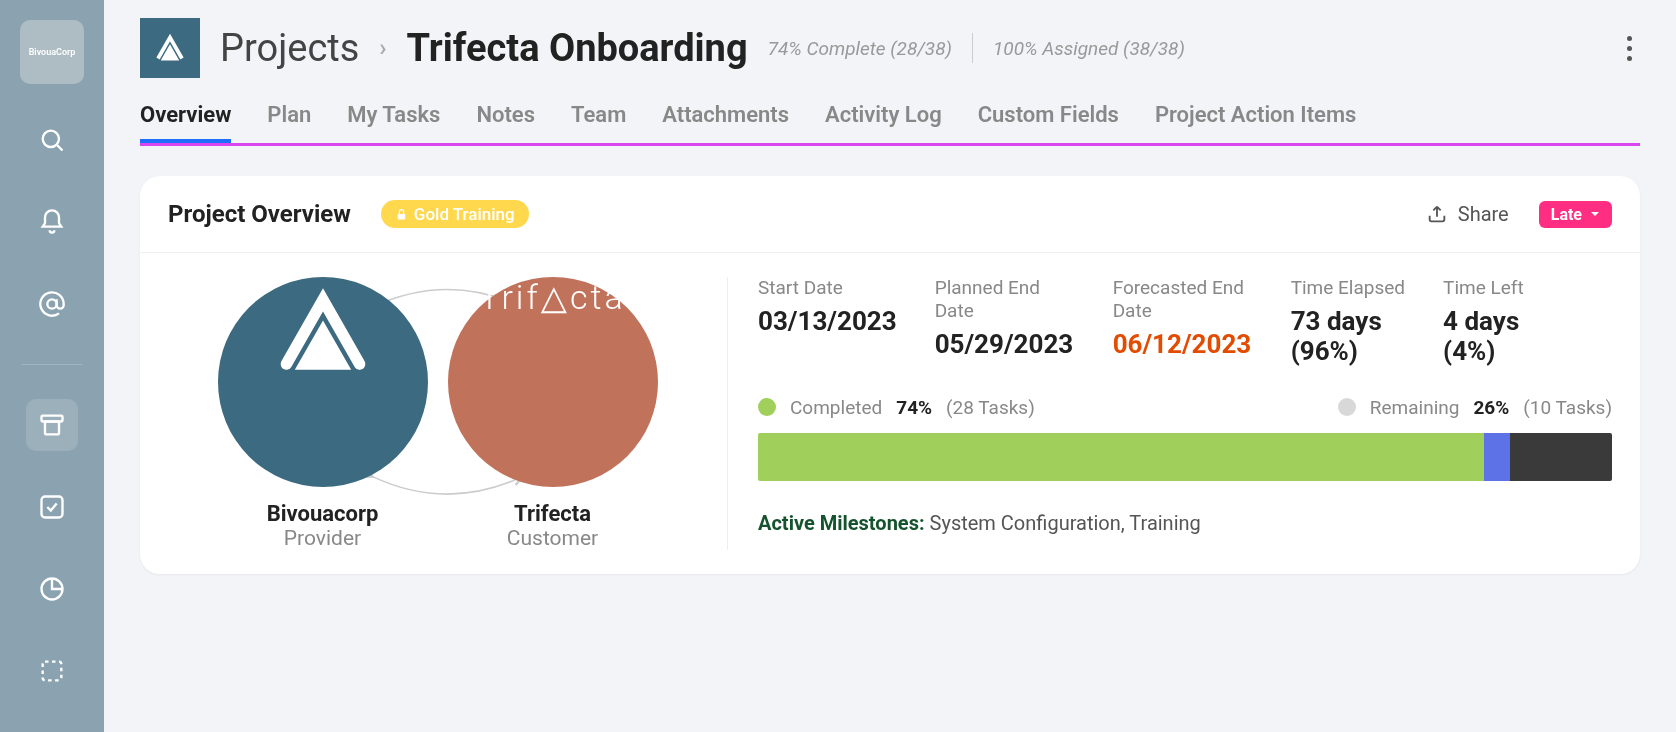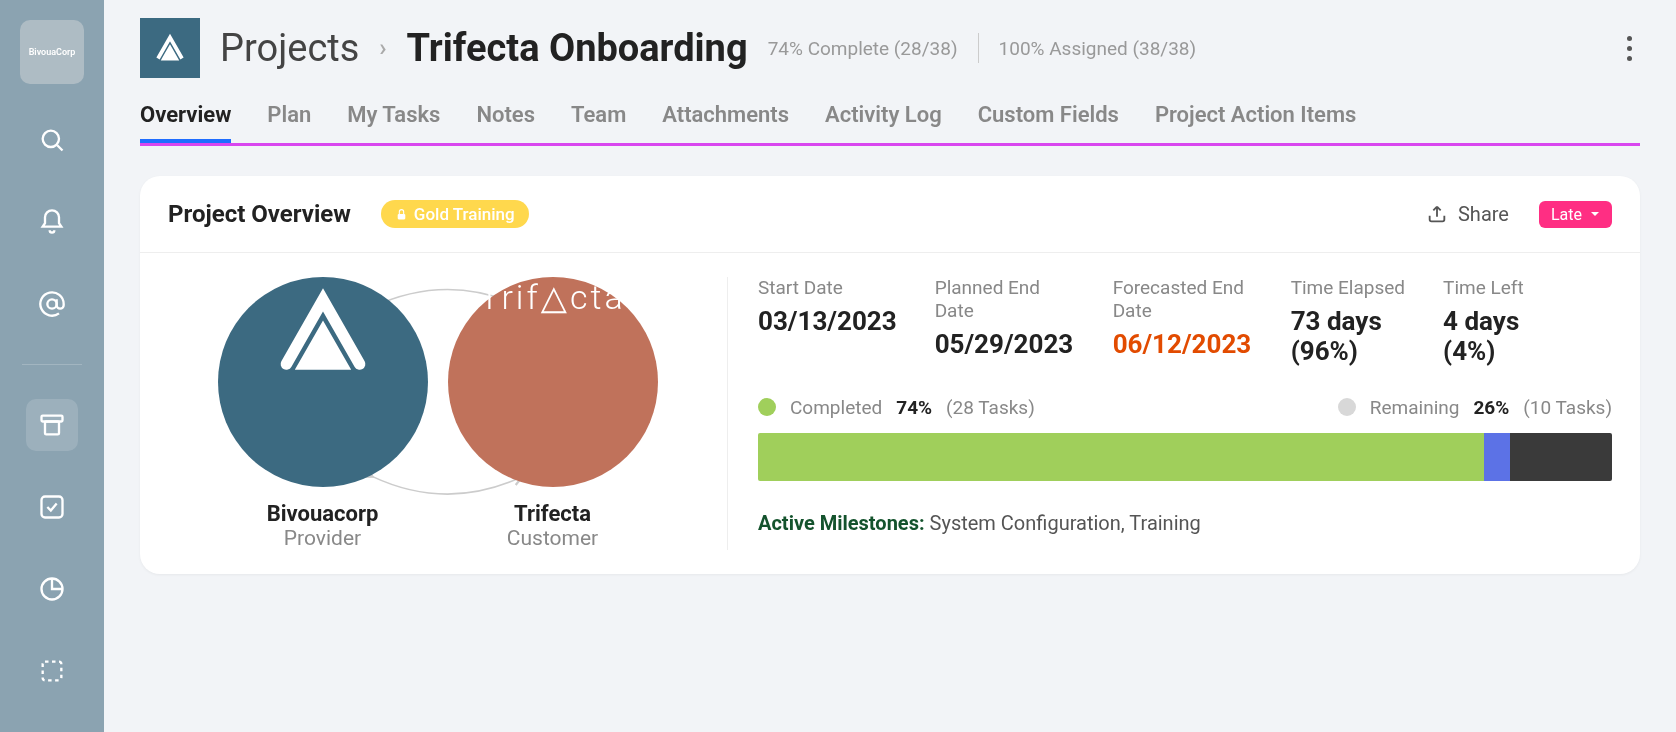--- a/index.html
+++ b/index.html
@@ -11,37 +11,37 @@
 .sidebar-icon.active { background: rgba(255,255,255,0.15); }
 .sidebar-divider { width: 60px; height: 1px; background: rgba(255,255,255,0.2); margin: 4px 0; }
 
 .main { flex: 1; padding: 18px 36px 0 36px; display: flex; flex-direction: column; }
 
 .header-row { display: flex; align-items: center; gap: 20px; margin-bottom: 24px; }
 .header-icon { width: 60px; height: 60px; background: #3c6a81; display: flex; align-items: center; justify-content: center; }
 .header-title { font-size: 38px; font-weight: 400; color: #444; }
 .header-chevron { font-size: 24px; color: #aaa; font-weight: 600; }
 .header-project { font-size: 38px; font-weight: 700; color: #222; }
-.header-stat { font-size: 19px; color: #999; }
+.header-stat { font-size: 19px; font-style: italic; color: #999; }
 .header-divider { width: 1px; height: 30px; background: #ccc; }
 .header-spacer { flex: 1; }
 .kebab { display: flex; flex-direction: column; gap: 5px; cursor: pointer; padding: 8px; }
 .kebab span { width: 5px; height: 5px; border-radius: 50%; background: #555; }
 
 .tabs { display: flex; gap: 36px; border-bottom: 3px solid #d946ef; margin-bottom: 30px; }
 .tab { font-size: 22px; font-weight: 600; color: #888; padding-bottom: 12px; cursor: pointer; border-bottom: 4px solid transparent; }
 .tab.active { color: #222; font-weight: 700; border-bottom-color: #1f6dff; }
 
 .card { background: #fff; border-radius: 20px; box-shadow: 0 1px 3px rgba(0,0,0,0.05); padding: 0; }
 .card-header { display: flex; align-items: center; padding: 24px 28px; border-bottom: 1px solid #eee; gap: 30px; }
 .card-title { font-size: 24px; font-weight: 700; color: #222; }
 .pill-gold { background: #ffd84d; color: #fff; font-size: 17px; font-weight: 500; padding: 4px 14px; border-radius: 999px; display: inline-flex; align-items: center; gap: 6px; }
 .card-header-spacer { flex: 1; }
 .share-btn { display: flex; align-items: center; gap: 10px; font-size: 20px; color: #555; cursor: pointer; }
-.late-badge { background: #ff2e83; color: #fff; font-size: 16px; font-weight: 400; padding: 4px 12px; border-radius: 6px; display: inline-flex; align-items: center; gap: 8px; cursor: pointer; }
+.late-badge { background: #ff2e83; color: #fff; font-size: 16px; font-weight: 700; padding: 4px 12px; border-radius: 6px; display: inline-flex; align-items: center; gap: 8px; cursor: pointer; }
 
 .card-body { display: flex; padding: 24px 28px; }
 
 .partners { width: 560px; display: flex; align-items: flex-start; justify-content: center; gap: 20px; position: relative; border-right: 1px solid #eee; padding-right: 20px; }
 .partner { display: flex; flex-direction: column; align-items: center; }
 .partner-circle { width: 210px; height: 210px; border-radius: 50%; display: flex; align-items: flex-start; justify-content: center; color: #fff; position: relative; z-index: 1; }
 .partner-circle.provider { background: #3c6a81; }
 .partner-circle.customer { background: #c0725b; font-size: 34px; font-weight: 300; letter-spacing: 3px; font-family: Georgia, serif; }
 .partner-name { font-size: 22px; font-weight: 700; color: #222; margin-top: 14px; }
 .partner-role { font-size: 21px; color: #888; }

